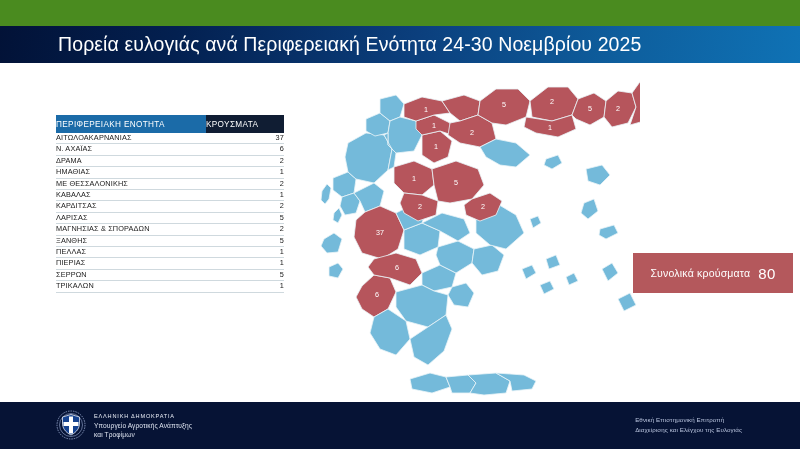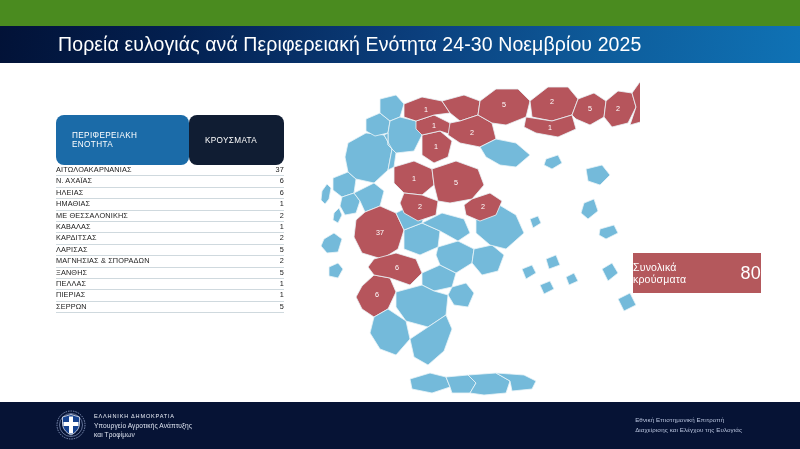--- a/index.html
+++ b/index.html
@@ -40,45 +40,45 @@
   
   .table-wrap{
     position:absolute;left:56px;top:52px;width:228px;
   }
   table.data{
     border-collapse:collapse;width:228px;
     font-size:7.4px;
     color:#1c1c1c;
   }
   table.data thead th{
-    padding:16px;height:18px;vertical-align:middle;
+    padding:0;height:18px;vertical-align:middle;
     font-size:8.2px;font-weight:400;letter-spacing:0.35px;
-    color:#ffffff;text-align:left;border-radius:8px;
+    color:#ffffff;text-align:left;
   }
   th.col-name{background:#1b6ba8;padding-left:10px;width:150px;}
   th.col-cases{background:#101d33;padding-right:10px;text-align:right;width:78px;margin-left:14px;}
   table.data tbody td{
     height:10.4px;line-height:10.4px;
     border-bottom:1px solid #cfd9de;
     font-size:7.3px;letter-spacing:0.15px;
     color:#202020;
     padding:0;
   }
   td.name{padding-left:3px;text-align:left;}
   td.cases{padding-right:8px;text-align:right;}
 
   
   .total-box{
-    position:absolute;left:633px;top:190px;width:128px;height:40px;
+    position:absolute;left:633px;top:190px;width:160px;height:40px;
     background:#b4585c;
     display:flex;align-items:center;justify-content:center;
     gap:8px;
   }
   .total-label{color:#ffffff;font-size:10.5px;letter-spacing:0.2px;}
-  .total-value{color:#ffffff;font-size:18px;letter-spacing:0.3px;}
+  .total-value{color:#ffffff;font-size:15px;letter-spacing:0.3px;}
 
   
   .map-wrap{
     position:absolute;left:300px;top:10px;width:340px;height:330px;
   }
   .map-wrap svg{display:block;width:100%;height:100%;}
   .mlabel{
     font-family:"Liberation Sans","DejaVu Sans",sans-serif;
     font-size:7.2px;fill:#ffffff;text-anchor:middle;
     dominant-baseline:middle;
@@ -126,22 +126,22 @@
         <tbody id="table-body">
             <tr>
               <td class="name">ΑΙΤΩΛΟΑΚΑΡΝΑΝΙΑΣ</td>
               <td class="cases">37</td>
             </tr>
             <tr>
               <td class="name">Ν. ΑΧΑΪΑΣ</td>
               <td class="cases">6</td>
             </tr>
             <tr>
-              <td class="name">ΗΛΕΙΑΣ</td>
-              <td class="cases">6</td>
+              <td class="name">ΔΡΑΜΑ</td>
+              <td class="cases">2</td>
             </tr>
             <tr>
               <td class="name">ΗΜΑΘΙΑΣ</td>
               <td class="cases">1</td>
             </tr>
             <tr>
               <td class="name">ΜΕ ΘΕΣΣΑΛΟΝΙΚΗΣ</td>
               <td class="cases">2</td>
             </tr>
             <tr>
@@ -168,20 +168,24 @@
               <td class="name">ΠΕΛΛΑΣ</td>
               <td class="cases">1</td>
             </tr>
             <tr>
               <td class="name">ΠΙΕΡΙΑΣ</td>
               <td class="cases">1</td>
             </tr>
             <tr>
               <td class="name">ΣΕΡΡΩΝ</td>
               <td class="cases">5</td>
+            </tr>
+            <tr>
+              <td class="name">ΤΡΙΚΑΛΩΝ</td>
+              <td class="cases">1</td>
             </tr>
           </tbody>
       </table>
     </div>
 
     <div class="map-wrap">
       <svg viewBox="0 0 340 330" xmlns="http://www.w3.org/2000/svg">
         <g stroke="#eaf4f8" stroke-width="0.8">
 
           <path fill="#74bada" d="M22,118 L27,111 L31,115 L29,126 L25,131 L21,127 Z"></path>

